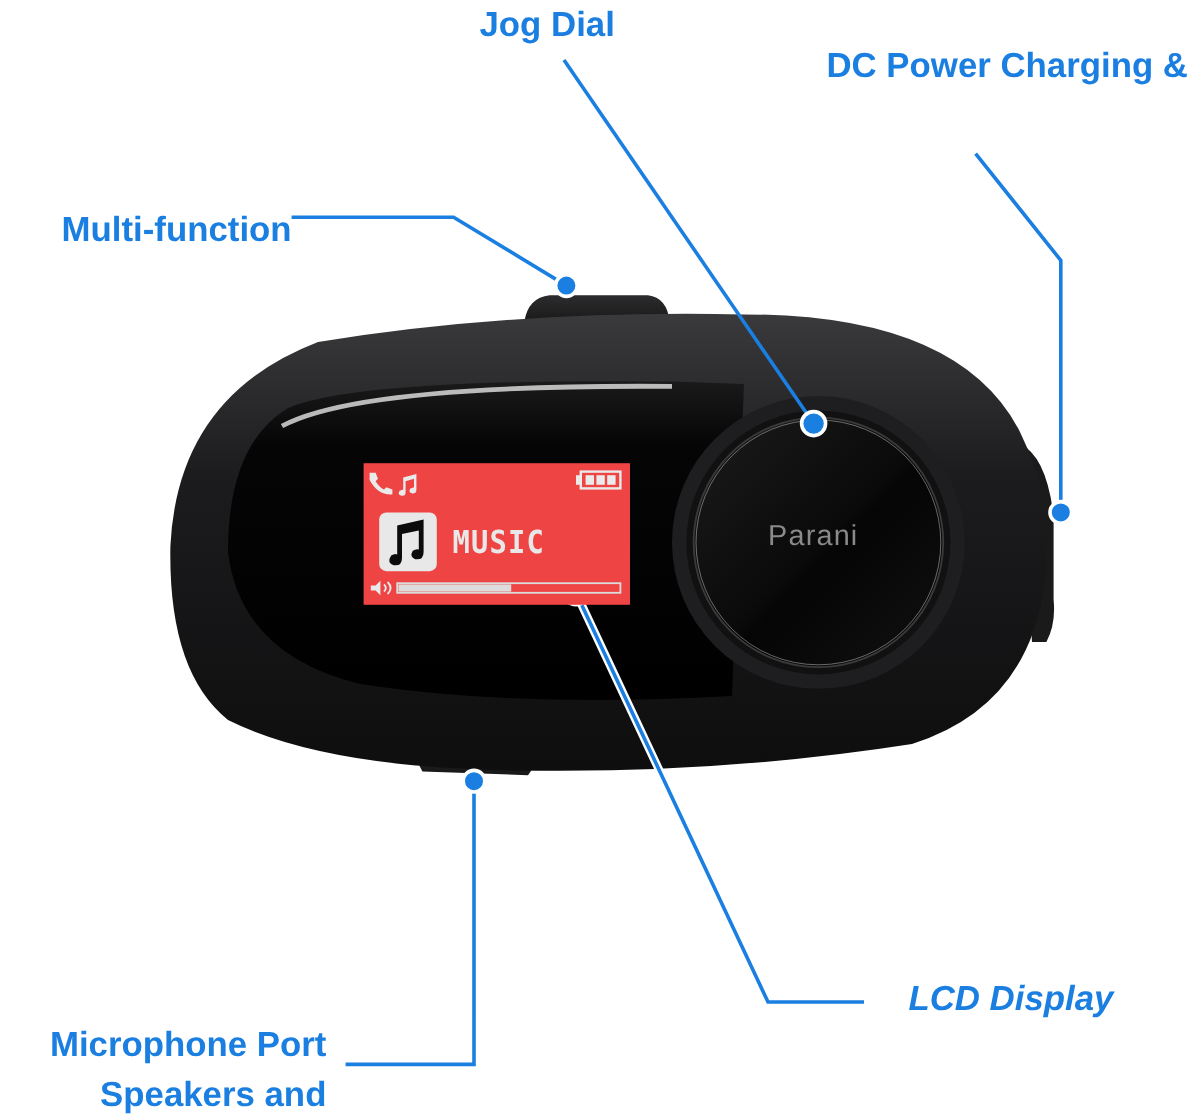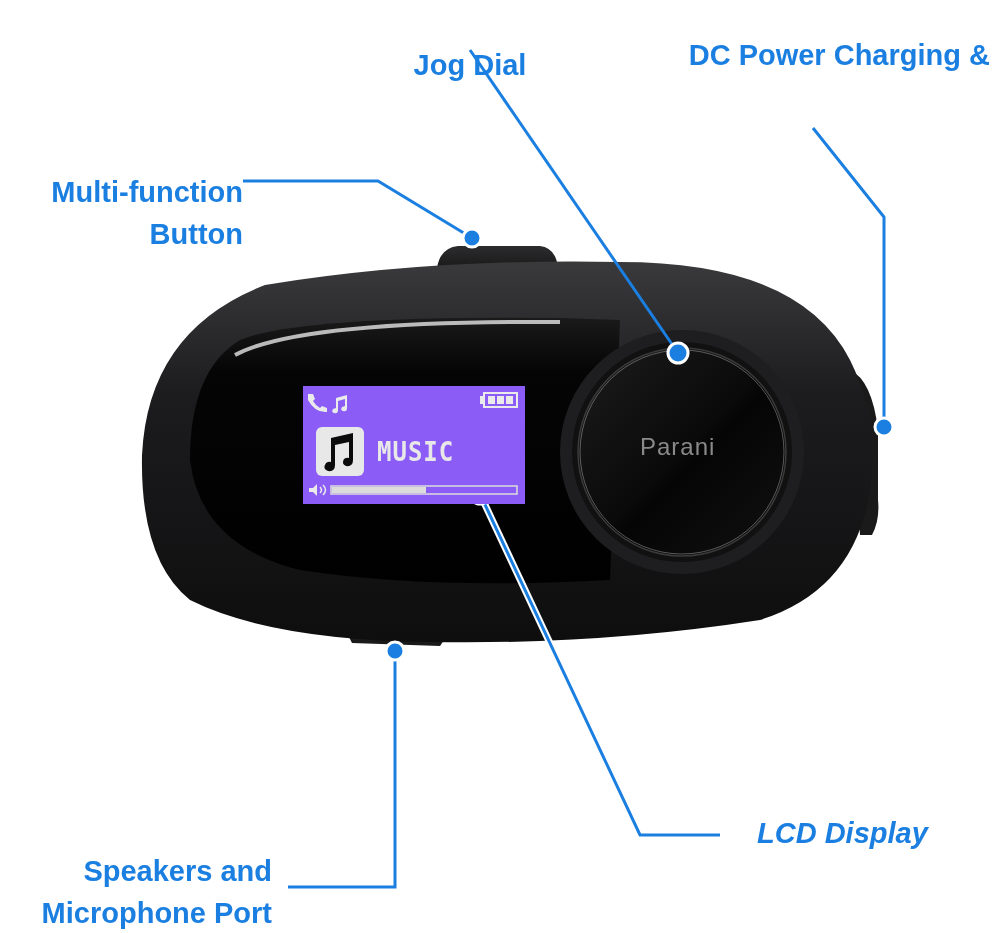--- a/index.html
+++ b/index.html
@@ -1,21 +1,21 @@
 <!DOCTYPE html>
 <html><head>
 <meta charset="utf-8">
 <style>
   html, body { margin:0; padding:0; background:#ffffff; }
   body { width:1000px; height:933px; position:relative; overflow:hidden; font-family:"Liberation Sans", sans-serif; }
   .label { position:absolute; color:#1a7fe0; font-weight:bold; font-size:29px; line-height:42px; white-space:nowrap; }
   .right { text-align:right; }
   .center { text-align:center; }
   svg.canvas { position:absolute; left:0; top:0; }
-  .lcd { position:absolute; left:303px; top:386px; width:222px; height:118px; background:#8b5cf6;text-align:center; }
+  .lcd { position:absolute; left:303px; top:386px; width:222px; height:118px; background:#ef4444;text-align:center; }
   .lcd-text { position:absolute; left:74px; top:52px; color:#e8e8e8; font-family:"DejaVu Sans Mono", monospace; font-size:24px; font-weight:bold; letter-spacing:1px; transform:scaleY(1.1); }
   .brand { position:absolute; left:640px; top:433px; color:#8a8a8a; font-size:24px; letter-spacing:1px; }
 </style>
 </head>
 <body>
 
 <svg class="canvas" width="1000" height="933" viewBox="0 0 1000 933">
   <defs>
     <linearGradient id="bodyGrad" x1="0" y1="0" x2="0" y2="1">
       <stop offset="0" stop-color="#3a3a3c"></stop>
@@ -111,33 +111,32 @@
     <g>
       <rect x="28" y="100" width="186" height="8" fill="none" stroke="#dcdcdc" stroke-width="1.5"></rect>
       <rect x="29" y="101" width="94" height="6" fill="#dcdcdc"></rect>
     </g>
   </svg>
   <div class="lcd-text">MUSIC</div>
 </div>
 
 <div class="brand">Parani</div>
 
-<div class="label center" style="left:385px; top:0px; width:170px;margin-top:44px;">
+<div class="label center" style="left:371px; top:0px; width:170px;">
   <div>Jog Dial</div>
 </div>
 
 <div class="label right" style="right:10px; top:34px;text-align:center;">
   <div>DC Power Charging &amp;</div>
 </div>
 
 <div class="label right" style="right:757px; top:142px;margin-top:29px;">
   <div>Multi-function</div>
-  <div>Button</div>
 </div>
 
 <div class="label" style="left:757px; top:812px;font-style:italic;">
   <div>LCD Display</div>
 </div>
 
 <div class="label right" style="right:728px; top:850px;">
+  <div>Microphone Port</div>
   <div>Speakers and</div>
-  <div>Microphone Port</div>
 </div>
 
 </body></html>

